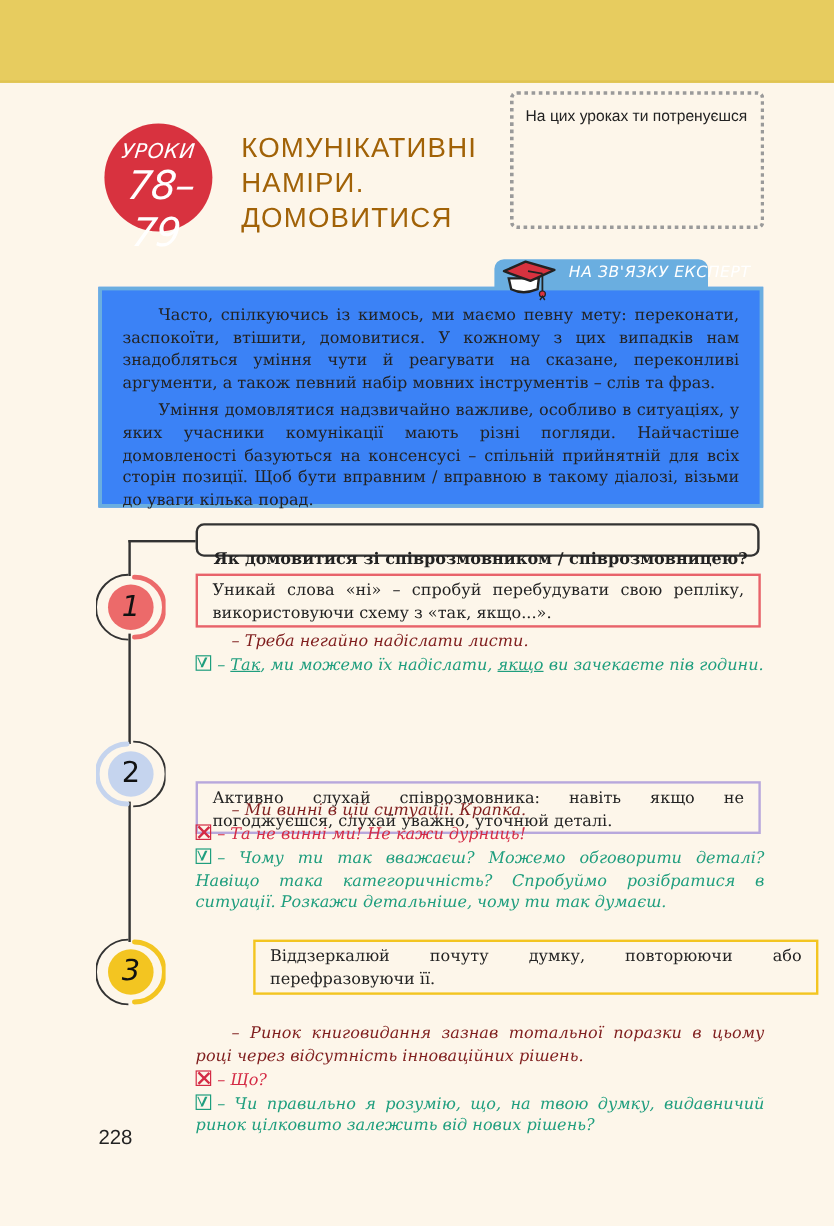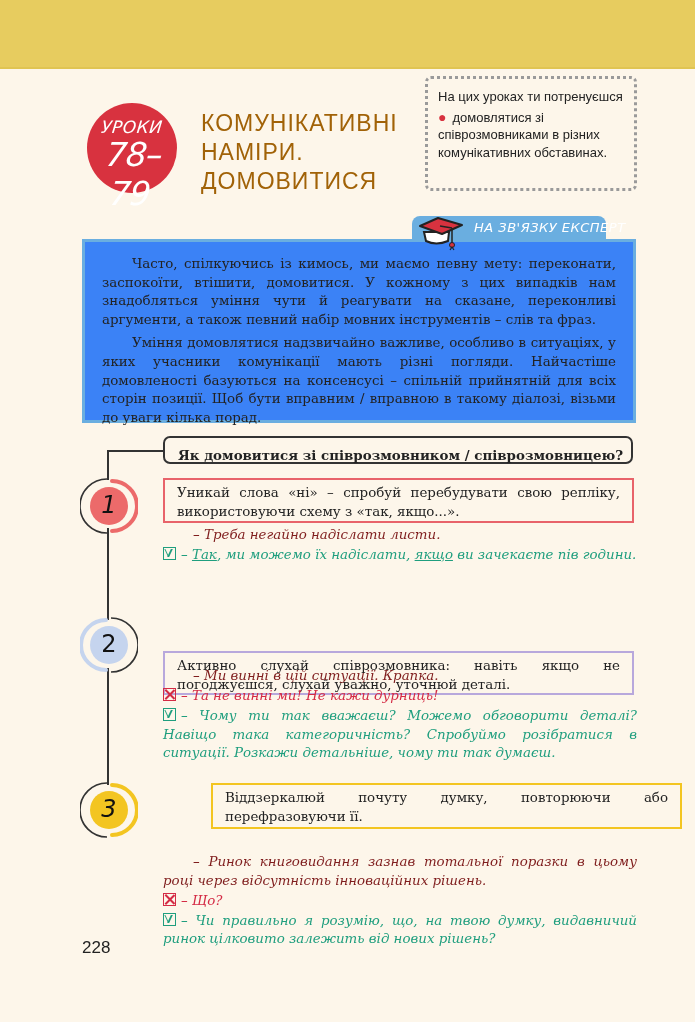--- a/index.html
+++ b/index.html
@@ -11,31 +11,31 @@
   .lesson-badge .lbl { position: absolute; top: 14px; left: 0; width: 100%; font-size: 17px; letter-spacing: 0.5px; transform: skewX(-6deg); }
   .lesson-badge .num { position: absolute; top: 32px; left: 0; width: 100%; font-size: 33px; letter-spacing: -1px; transform: skewX(-6deg); }
 
   .title { position: absolute; left: 201px; top: 109px; font-family: "Liberation Sans", sans-serif; font-size: 23px; line-height: 29px; color: #a16207; letter-spacing: 1px; }
   .title div { white-space: nowrap; }
 
   .goals { position: absolute; left: 425px; top: 76px; width: 212px; height: 115px; border: 3px dotted #9a9a9a; border-radius: 6px; padding: 9px 10px 0 10px; font-family: "Liberation Sans", sans-serif; font-size: 13px; line-height: 17.5px; color: #222; background: #fdf6ea; }
   .goals .bullet { color: #d8323f; font-size: 14px; margin-right: 6px; }
   .goals .intro { margin-bottom: 3px; }
 
-  .expert-tab { position: absolute; left: 412px; top: 216px; width: 194px; height: 24px; background: #6aaee0; border-radius: 8px 8px 0 0; }
+  .expert-tab { position: absolute; left: 412px; top: 216px; width: 178px; height: 24px; background: #6aaee0; border-radius: 8px 8px 0 0; }
   .expert-tab .txt { position: absolute; left: 62px; top: 4px; color: #fff; font-family: "DejaVu Sans", sans-serif; font-style: italic; font-size: 13px; letter-spacing: 0.5px; white-space: nowrap; }
   .cap-icon { position: absolute; left: 418px; top: 212px; width: 50px; height: 40px; }
 
   .intro-box { position: absolute; left: 82px; top: 239px; width: 554px; height: 184px; border: 3px solid #6aaee0; background: #3b82f6; padding: 13px 17px 0 17px; font-size: 13.4px; line-height: 18.6px; text-align: justify; color: #222; }
   .intro-box p { text-indent: 30px; margin-bottom: 5px; text-align-last: left; }
 
   .vline { position: absolute; left: 107px; width: 2px; background: #333; }
   .hline { position: absolute; height: 2px; background: #333; }
 
-  .question { position: absolute; left: 163px; top: 436px; width: 470px; height: 28px; border: 2px solid #333; border-radius: 7px; padding: 9px 0 0 13px; font-size: 13.4px; font-weight: bold; color: #222; white-space: nowrap; }
+  .question { position: absolute; left: 163px; top: 436px; width: 470px; height: 28px; border: 2px solid #333; border-radius: 7px; padding: 20px 0 0 13px; font-size: 13.4px; font-weight: bold; color: #222; white-space: nowrap; }
 
   .step-circle { position: absolute; width: 58px; height: 58px; }
   .step-circle svg { position: absolute; left: 0; top: 0; }
   .step-num { position: absolute; left: 14px; top: 11px; width: 30px; height: 34px; text-align: center; font-family: "DejaVu Sans", sans-serif; font-style: italic; font-size: 24px; line-height: 34px; color: #111; }
 
   .tip { position: absolute; left: 163px; width: 471px; border: 2px solid; padding: 4px 12px 5px 12px; font-size: 13.4px; line-height: 18.6px; text-align: justify; color: #222; background: #fdf6ea; }
   .tip span { display: block; text-align-last: left; }
   .tip1 { top: 478px; height: 45px; border-color: #e8636a; }
   .tip2 { top: 651px; height: 44px; border-color: #b8a8dc; }
   .tip3 { top: 783px; height: 46px; border-color: #f3c521; margin-left: 48px; }
@@ -69,21 +69,20 @@
 </div>
 
 <div class="title">
   <div>КОМУНІКАТИВНІ</div>
   <div>НАМІРИ.</div>
   <div>ДОМОВИТИСЯ</div>
 </div>
 
 <div class="goals">
   <div class="intro">На цих уроках ти потренуєшся</div>
-  <div><span class="bullet">●</span><span>домовлятися зі співрозмовниками в різних комунікативних обставинах.</span></div>
 </div>
 
 <div class="intro-box">
   <p>Часто, спілкуючись із кимось, ми маємо певну мету: переконати, заспокоїти, втішити, домовитися. У кожному з цих випадків нам знадобляться уміння чути й реагувати на сказане, переконливі аргументи, а також певний набір мовних інструментів – слів та фраз.</p>
   <p>Уміння домовлятися надзвичайно важливе, особливо в ситуаціях, у яких учасники комунікації мають різні погляди. Найчастіше домовленості базуються на консенсусі – спільній прийнятній для всіх сторін позиції. Щоб бути вправним / вправною в такому діалозі, візьми до уваги кілька порад.</p>
 </div>
 
 <div class="expert-tab">
   <span class="txt">НА ЗВ'ЯЗКУ ЕКСПЕРТ</span>
 </div>

